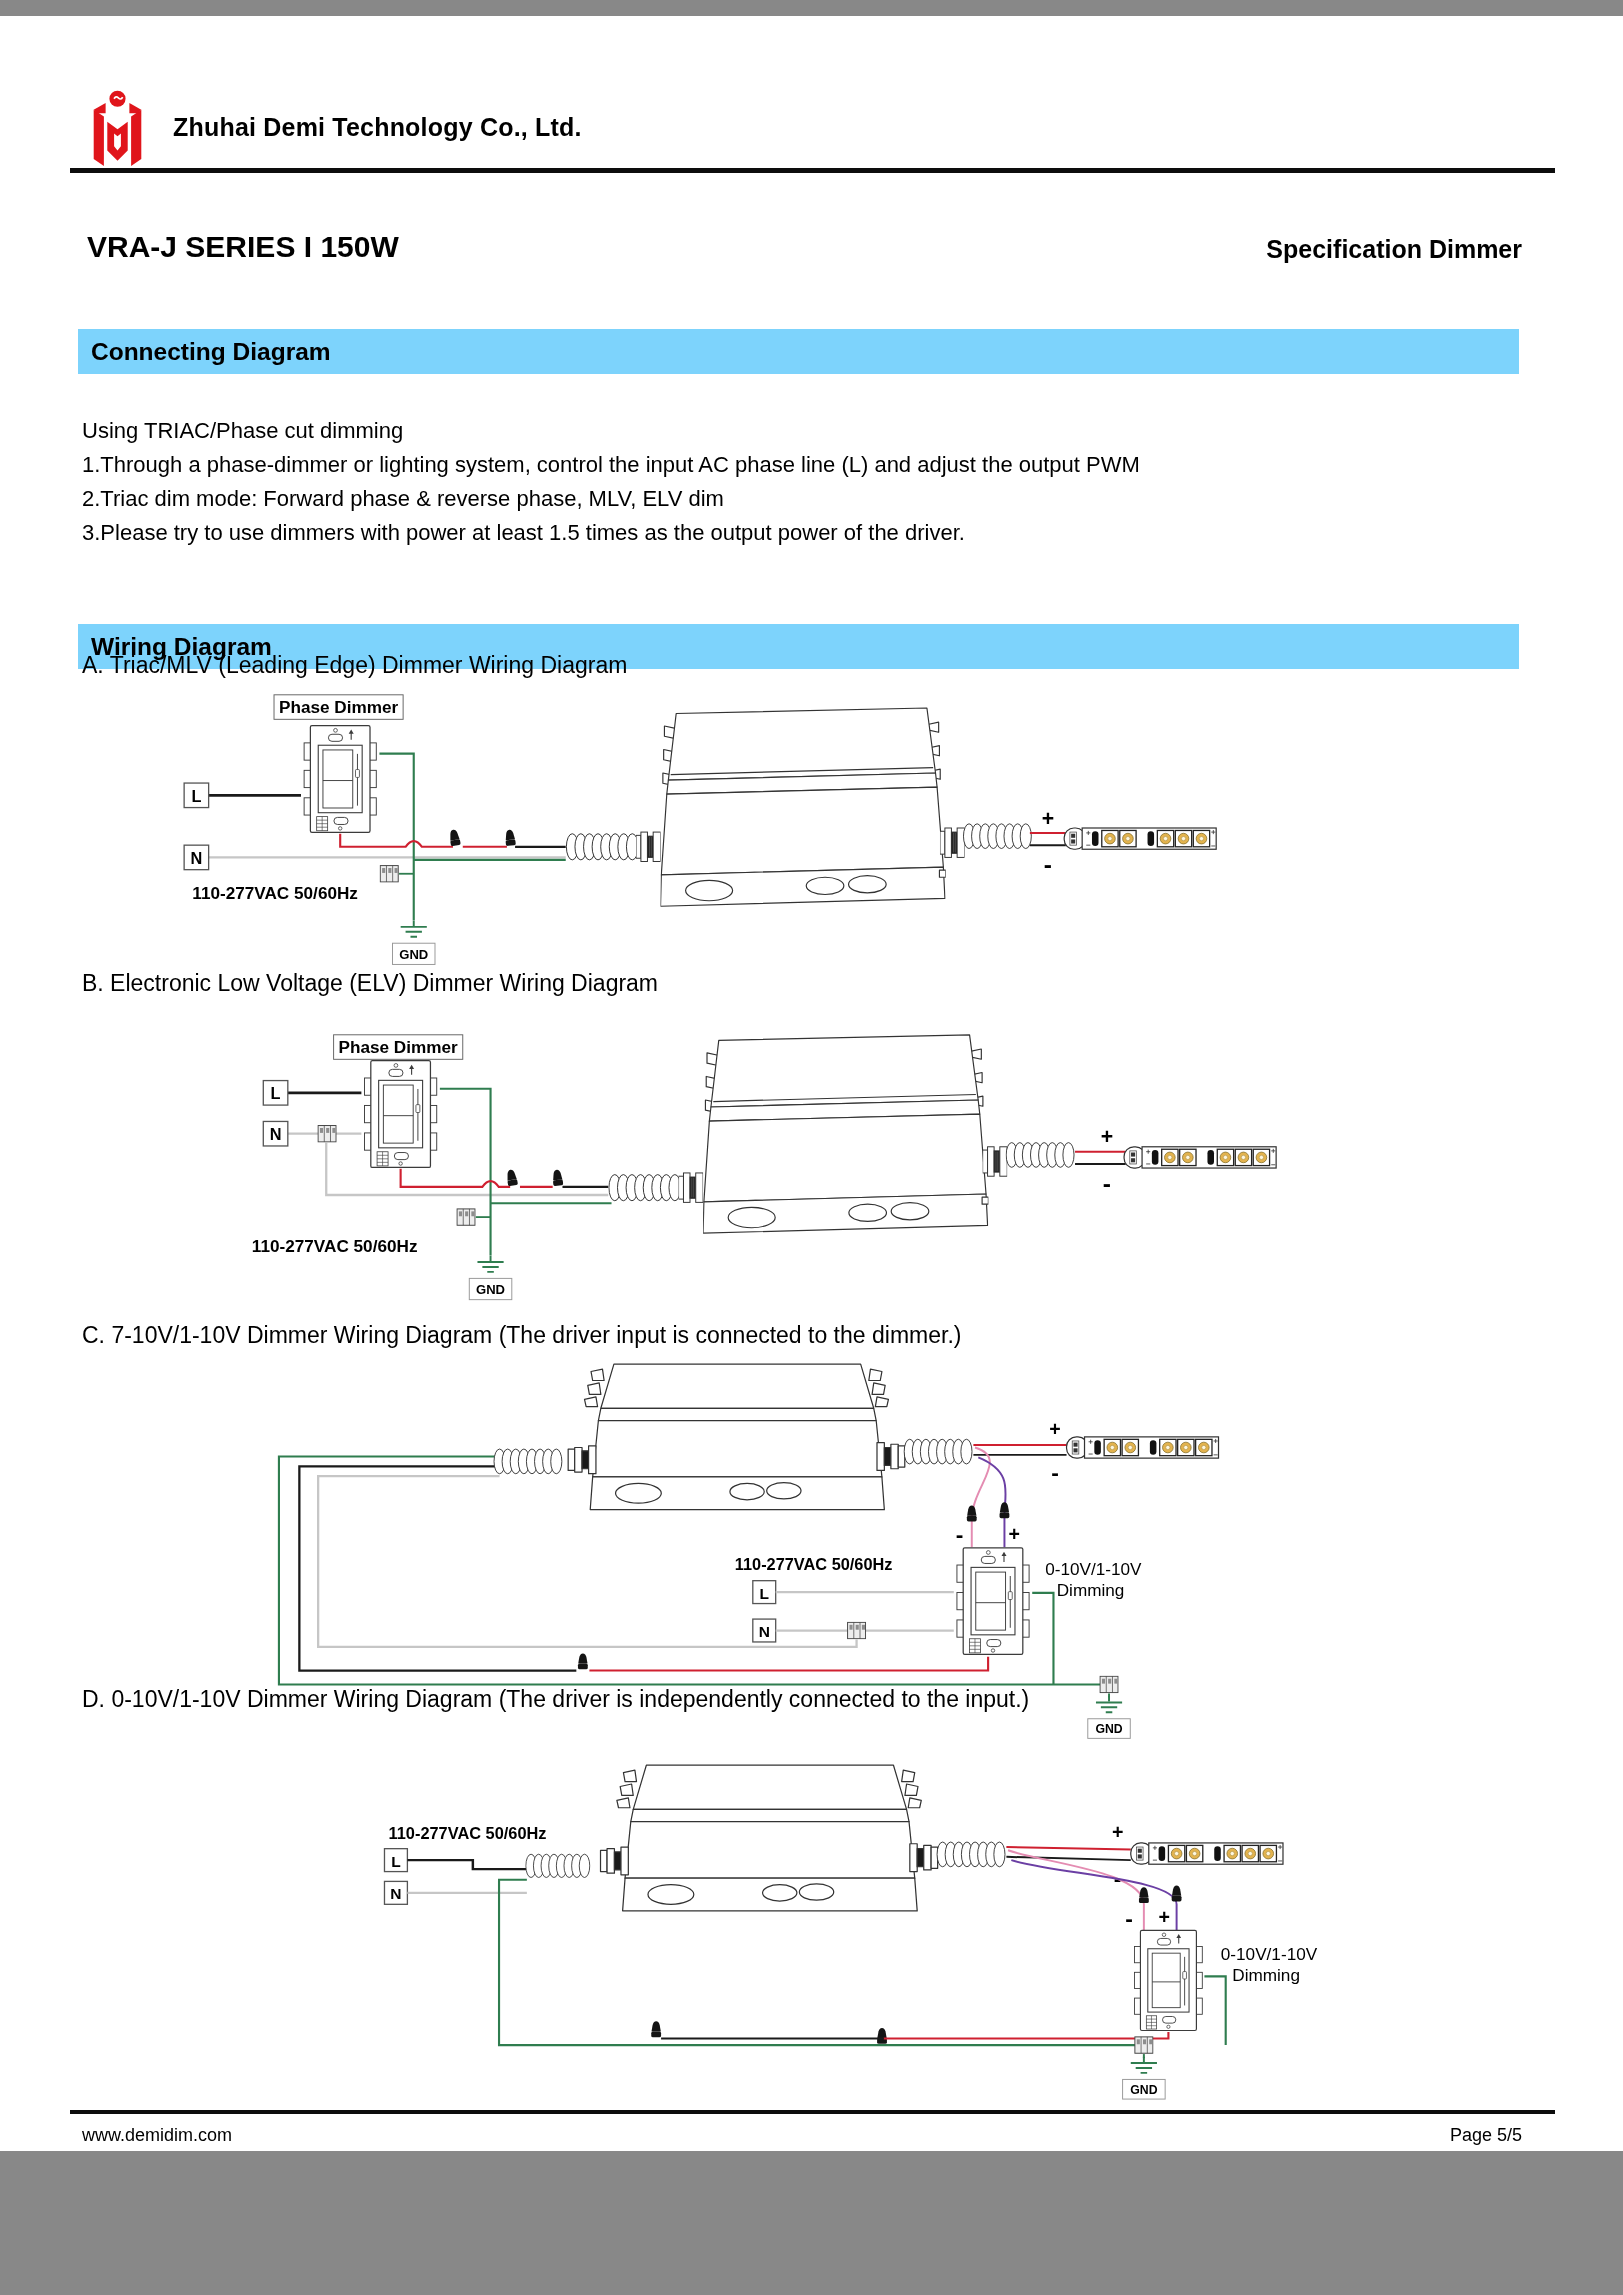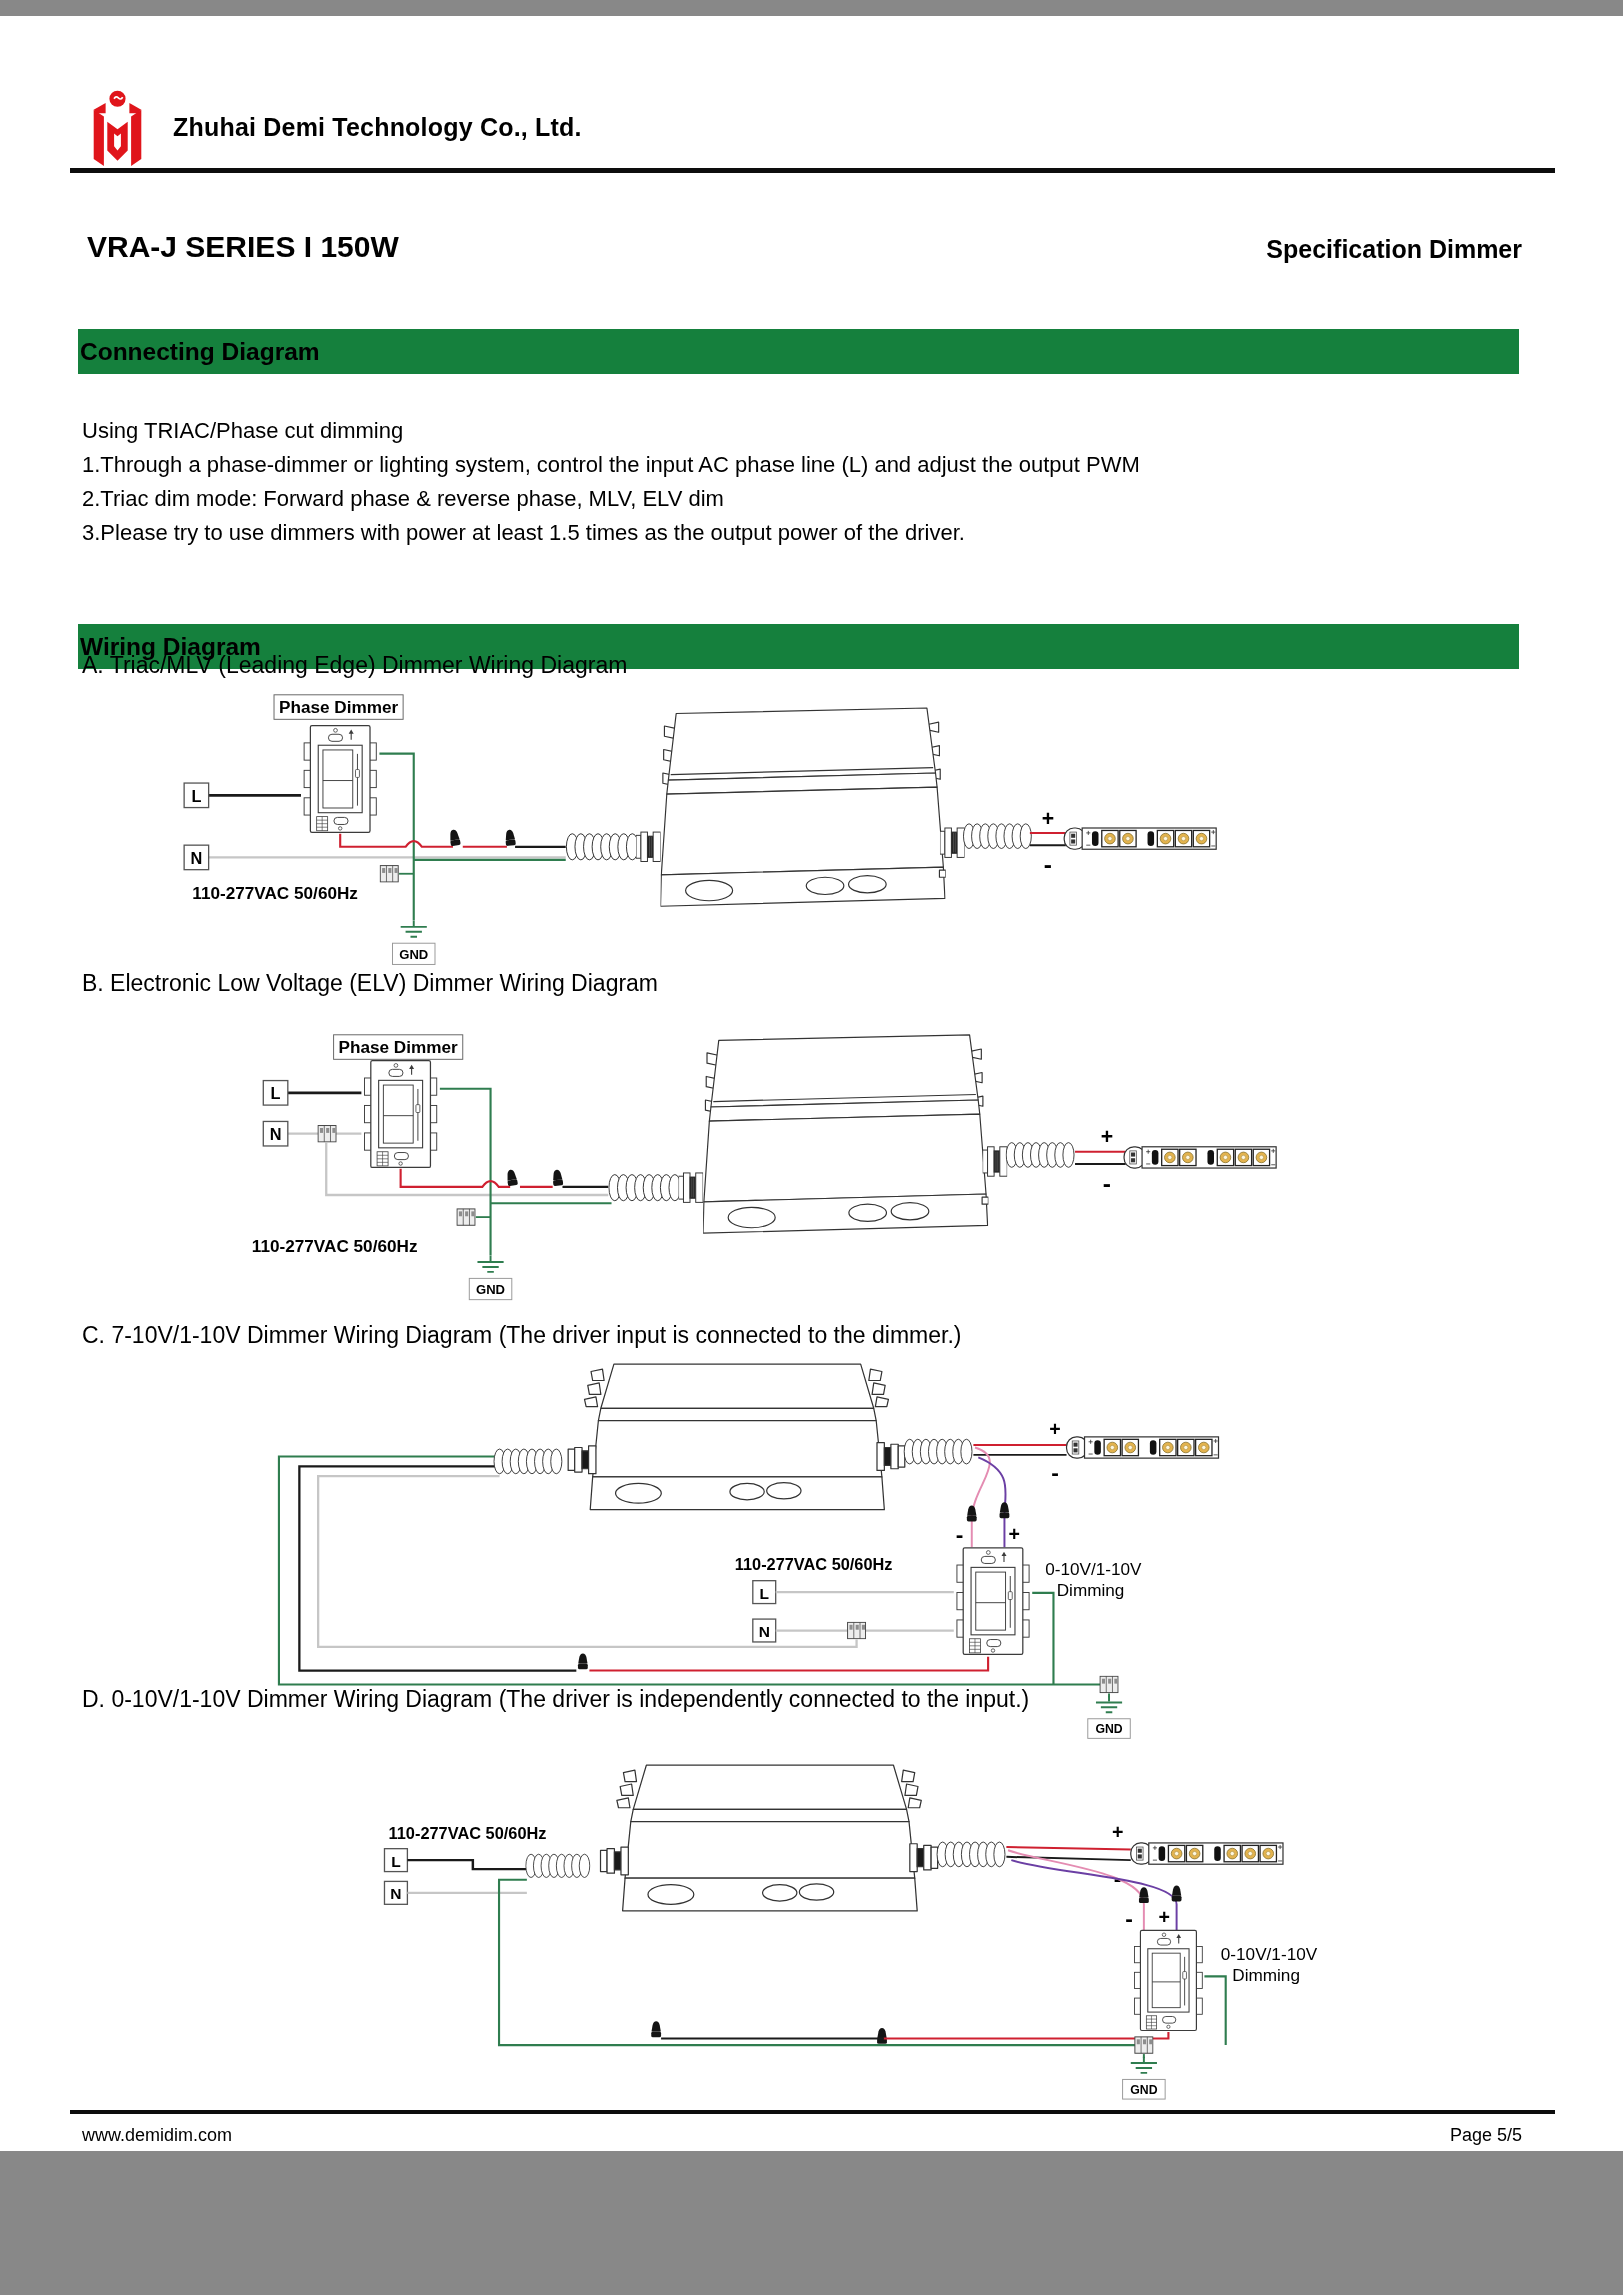--- a/index.html
+++ b/index.html
@@ -7,22 +7,22 @@
   .page{
     position:relative;width:1623px;height:2135px;background:#fff;margin:16px auto;
     font-family:"Liberation Sans",sans-serif;color:#000;overflow:hidden;
   }
   .abs{position:absolute;}
   .rule{background:#0d0d0d;}
   .company{font-size:25px;font-weight:bold;letter-spacing:0.2px;}
   .product-title{font-size:30px;font-weight:bold;}
   .doc-type{font-size:25px;font-weight:bold;}
   .banner{
-    background:#15803d;width:1441px;height:45px;line-height:45px;
-    font-size:24.5px;font-weight:bold;padding-left:2px;
+    background:#7dd3fc;width:1441px;height:45px;line-height:45px;
+    font-size:24.5px;font-weight:bold;padding-left:13px;
   }
   .bodytext{font-size:22px;line-height:34px;}
   .dheading{font-size:23px;}
   .footer-text{font-size:18px;}
   svg text{font-family:"Liberation Sans",sans-serif;}
   svg{display:block;}
 </style>
 </head>
 <body>
 

